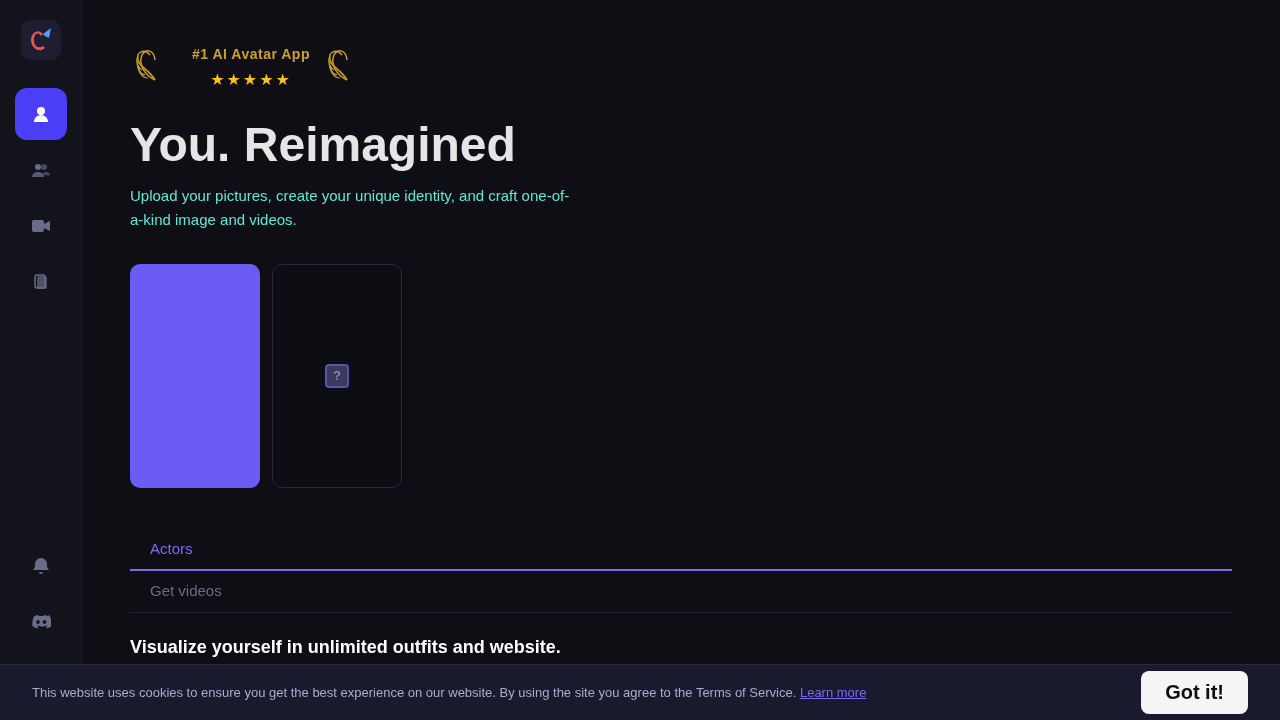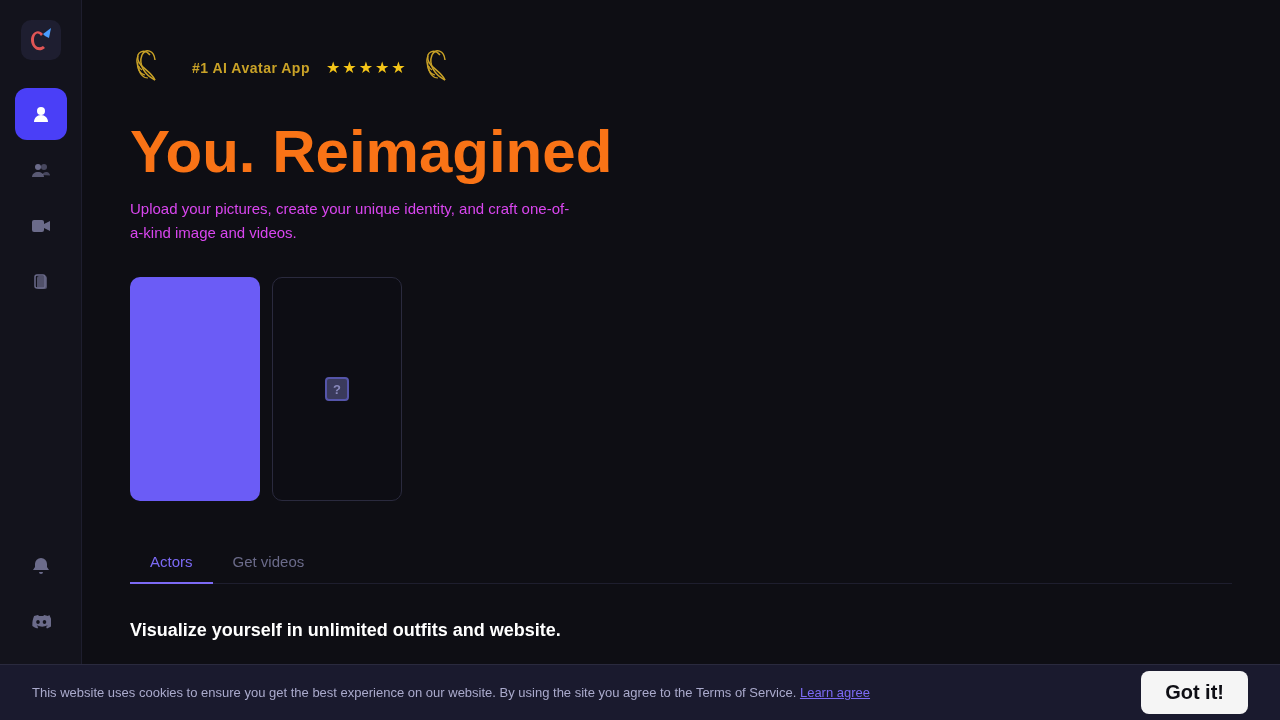--- a/index.html
+++ b/index.html
@@ -99,49 +99,50 @@
       font-size: 28px;
       line-height: 1;
     }
 
     .laurel.right {
       transform: scaleX(-1);
     }
 
     .award-content {
       display: flex;
-      align-items: center;
-      gap: 16px;
+      flex-direction: column;
+      align-items: center;
+      gap: 8px;
     }
 
     .award-title {
       color: #c9a227;
       font-size: 14px;
       font-weight: 600;
       letter-spacing: 0.5px;
     }
 
     .stars {
       color: #f5c518;
       font-size: 16px;
       letter-spacing: 2px;
     }
 
     
     .hero-title {
-      font-size: 60px;
+      font-size: 48px;
       font-weight: 800;
-      color: #f97316;
+      color: #e5e5e5;
       margin-bottom: 12px;
       line-height: 1.1;
     }
 
     .hero-subtitle {
       font-size: 15px;
-      color: #d946ef;
+      color: #5eead4;
       line-height: 1.6;
       max-width: 440px;
       margin-bottom: 32px;
     }
 
     
     .preview-cards {
       display: flex;
       gap: 12px;
       margin-bottom: 40px;
@@ -179,21 +180,22 @@
       color: #8888bb;
       font-size: 13px;
       font-weight: bold;
     }
 
     
     .tabs {
       display: flex;
       gap: 0;
       border-bottom: 1px solid #1e1e2e;
-      margin-bottom: 36px;
+      margin-bottom: 24px;
+      flex-direction: column;
     }
 
     .tab {
       padding: 12px 20px;
       font-size: 15px;
       font-weight: 500;
       cursor: pointer;
       color: #6b6b8a;
       border-bottom: 2px solid transparent;
       margin-bottom: -1px;
@@ -355,16 +357,16 @@
     <div class="tab active">Actors</div>
     <div class="tab">Get videos</div>
   </div>
 
   <div class="section-title">Visualize yourself in unlimited outfits and website.</div>
 </main>
 
 <div class="cookie-banner">
   <span class="cookie-text">
     <span>This website uses cookies to ensure you get the best experience on our website. By using the site you agree to the Terms of Service.</span>
-    <span class="cookie-link">Learn agree</span>
+    <span class="cookie-link">Learn more</span>
   </span>
   <button class="got-it-btn">Got it!</button>
 </div>
 
 </body></html>

